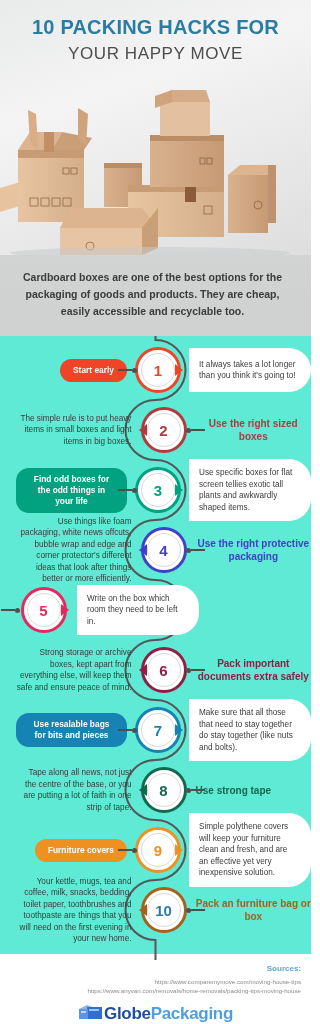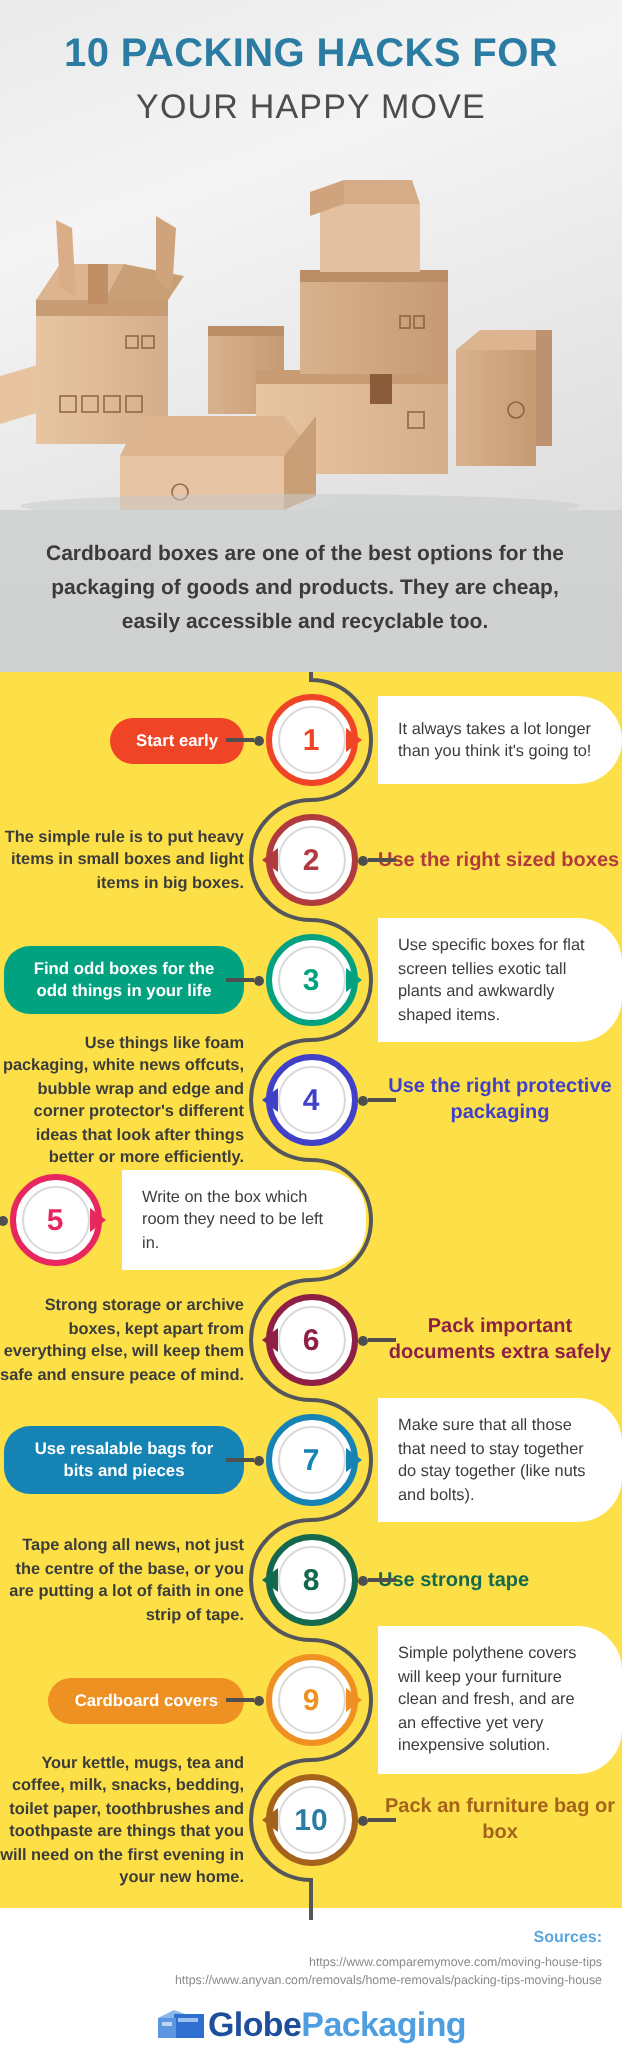--- a/index.html
+++ b/index.html
@@ -52,22 +52,22 @@
   }
   .intro p {
     font-size: 10.5px;
     line-height: 17px;
     color: #3b3b3b;
   }
 
   
   .steps {
     position: relative;
-    background: #fde047;
-    padding: 4px 0 14px 0;
+    background: #5eead4;
+    padding: 4px 0 14px 16px;
   }
   .spine {
     position: absolute;
     left: 0; top: 0; width: 311px; height: 100%;
     pointer-events: none;
   }
   .step {
     position: relative;
     height: 60px;
     display: flex;
@@ -116,21 +116,20 @@
     display: flex;
     align-items: center;
   }
   
   .dtext {
     font-size: 8.2px;
     line-height: 11.5px;
     color: #3c3c3c;
     text-align: right;
     max-width: 125px;
-    font-weight: bold;
   }
 
   
   .circle-wrap {
     position: relative;
     width: 55px;
     display: flex;
     justify-content: center;
     z-index: 4;
   }
@@ -430,21 +429,21 @@
             <span class="dot"></span>
             <span class="ln"></span>
           </div>
         </div>
         <div class="side right">
           <div class="ctext" style="color: rgb(19, 105, 78);">Use strong tape</div>
         </div>
       </div>
       <div class="step">
         <div class="side left">
-          <div class="pill" style="background: rgb(239, 145, 34);">Cardboard covers</div>
+          <div class="pill" style="background: rgb(239, 145, 34);">Furniture covers</div>
         </div>
         <div class="circle-wrap">
           <div class="circle" style="border-color: rgb(239, 145, 34);">
             <div class="inner-ring"></div>
             <span class="num" style="color: rgb(239, 145, 34);">9</span>
             <span class="nub r" style="border-left-color: rgb(239, 145, 34);"></span>
           </div>
           <div class="conn" style="right: 100%; margin-right: -4px;">
             <span class="ln"></span>
             <span class="dot"></span>

